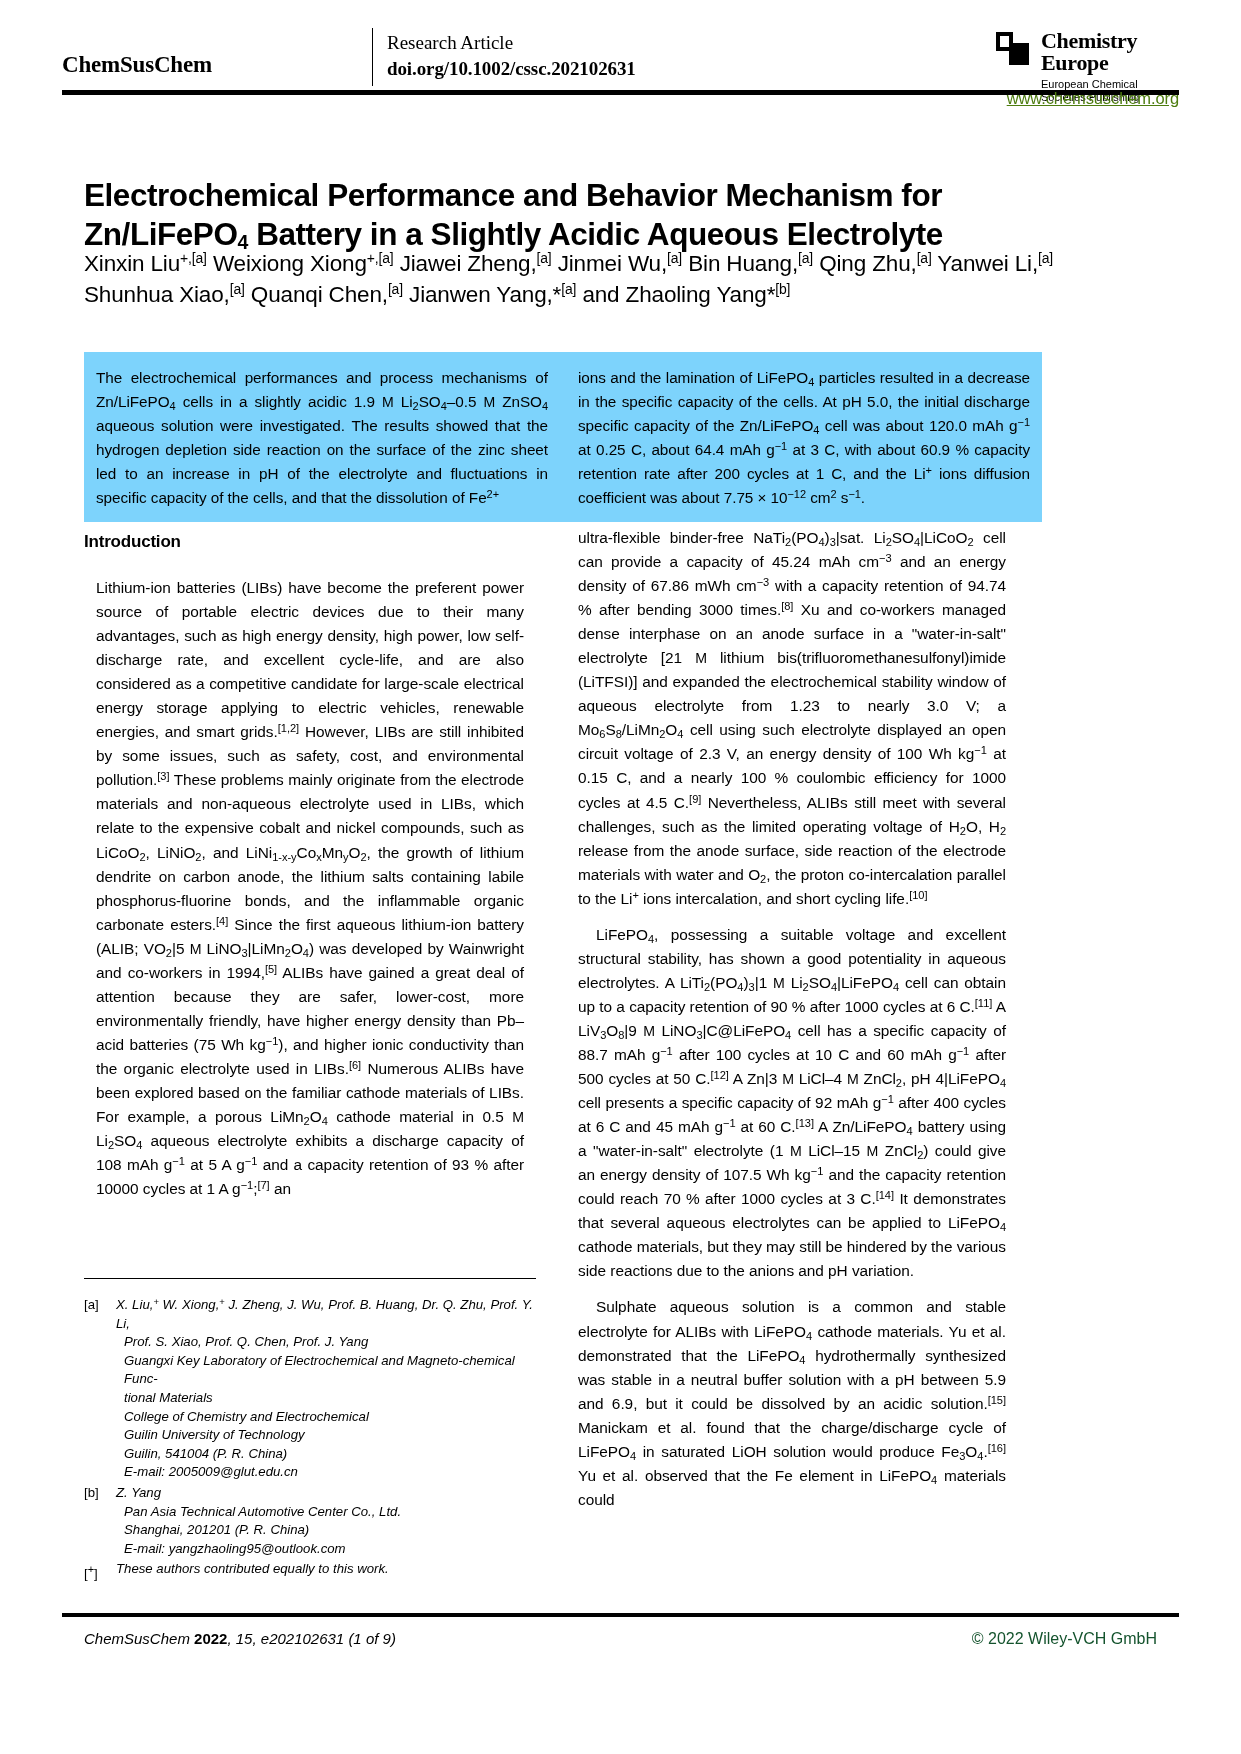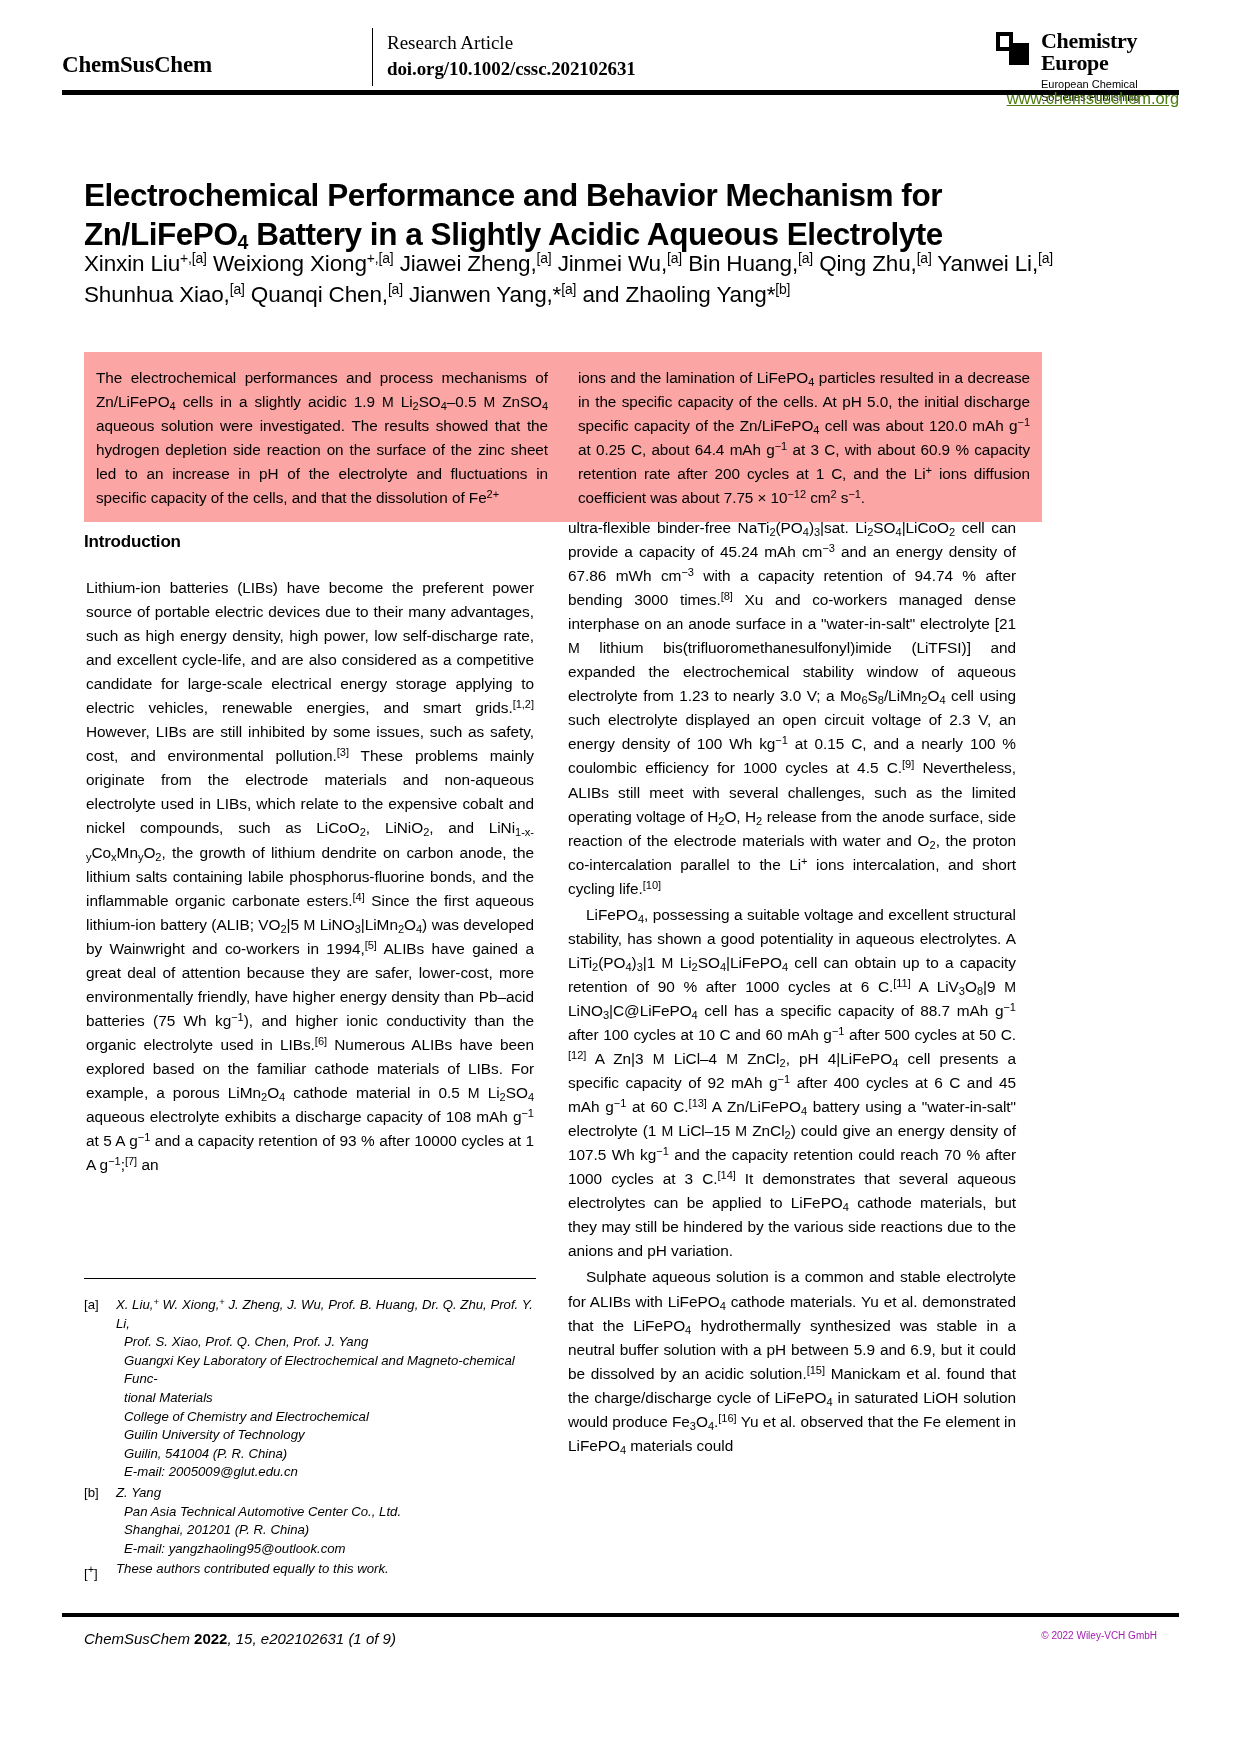--- a/index.html
+++ b/index.html
@@ -156,21 +156,21 @@
     color: #000;
   }
   .authors sup { font-size: 0.62em; vertical-align: super; line-height: 0; }
 
   
   .abstract {
     position: absolute;
     left: 84px;
     top: 352px;
     width: 958px;
-    background: #fca5a5;
+    background: #7dd3fc;
     padding: 14px 0 12px 0;
     box-sizing: border-box;
   }
   .abstract-inner {
     display: flex;
     gap: 30px;
     padding: 0 12px;
   }
   .abstract-col {
     width: 452px;
@@ -199,21 +199,21 @@
   }
   .section-head {
     font-family: "Liberation Sans", sans-serif;
     font-weight: bold;
     font-size: 17px;
     line-height: 24px;
     margin: 16px 0 22px 0;
     letter-spacing: -0.2px;
   }
   p.body {
-    margin: 2px;
+    margin: 12px;
     font-size: 15.4px;
     line-height: 24.05px;
     text-align: justify;
     letter-spacing: -0.04px;
     color: #000;
   }
   p.body + p.body { text-indent: 18px; }
   p.body sub { font-size: 0.72em; vertical-align: -0.28em; line-height: 0; }
   p.body sup { font-size: 0.72em; vertical-align: 0.45em; line-height: 0; }
 
@@ -266,22 +266,22 @@
     top: 1630px;
     font-size: 15px;
     font-style: italic;
     color: #000;
   }
   .footer-left b { font-style: normal; }
   .footer-right {
     position: absolute;
     right: 84px;
     top: 1630px;
-    font-size: 10px;
-    color: #a21caf;
+    font-size: 16px;
+    color: #14532d;
   }
 </style>
 </head>
 <body>
 
 <div class="page">
 
   <div class="runhead">
     <div class="journal-name">ChemSusChem</div>
     <div class="runhead-divider"></div>

